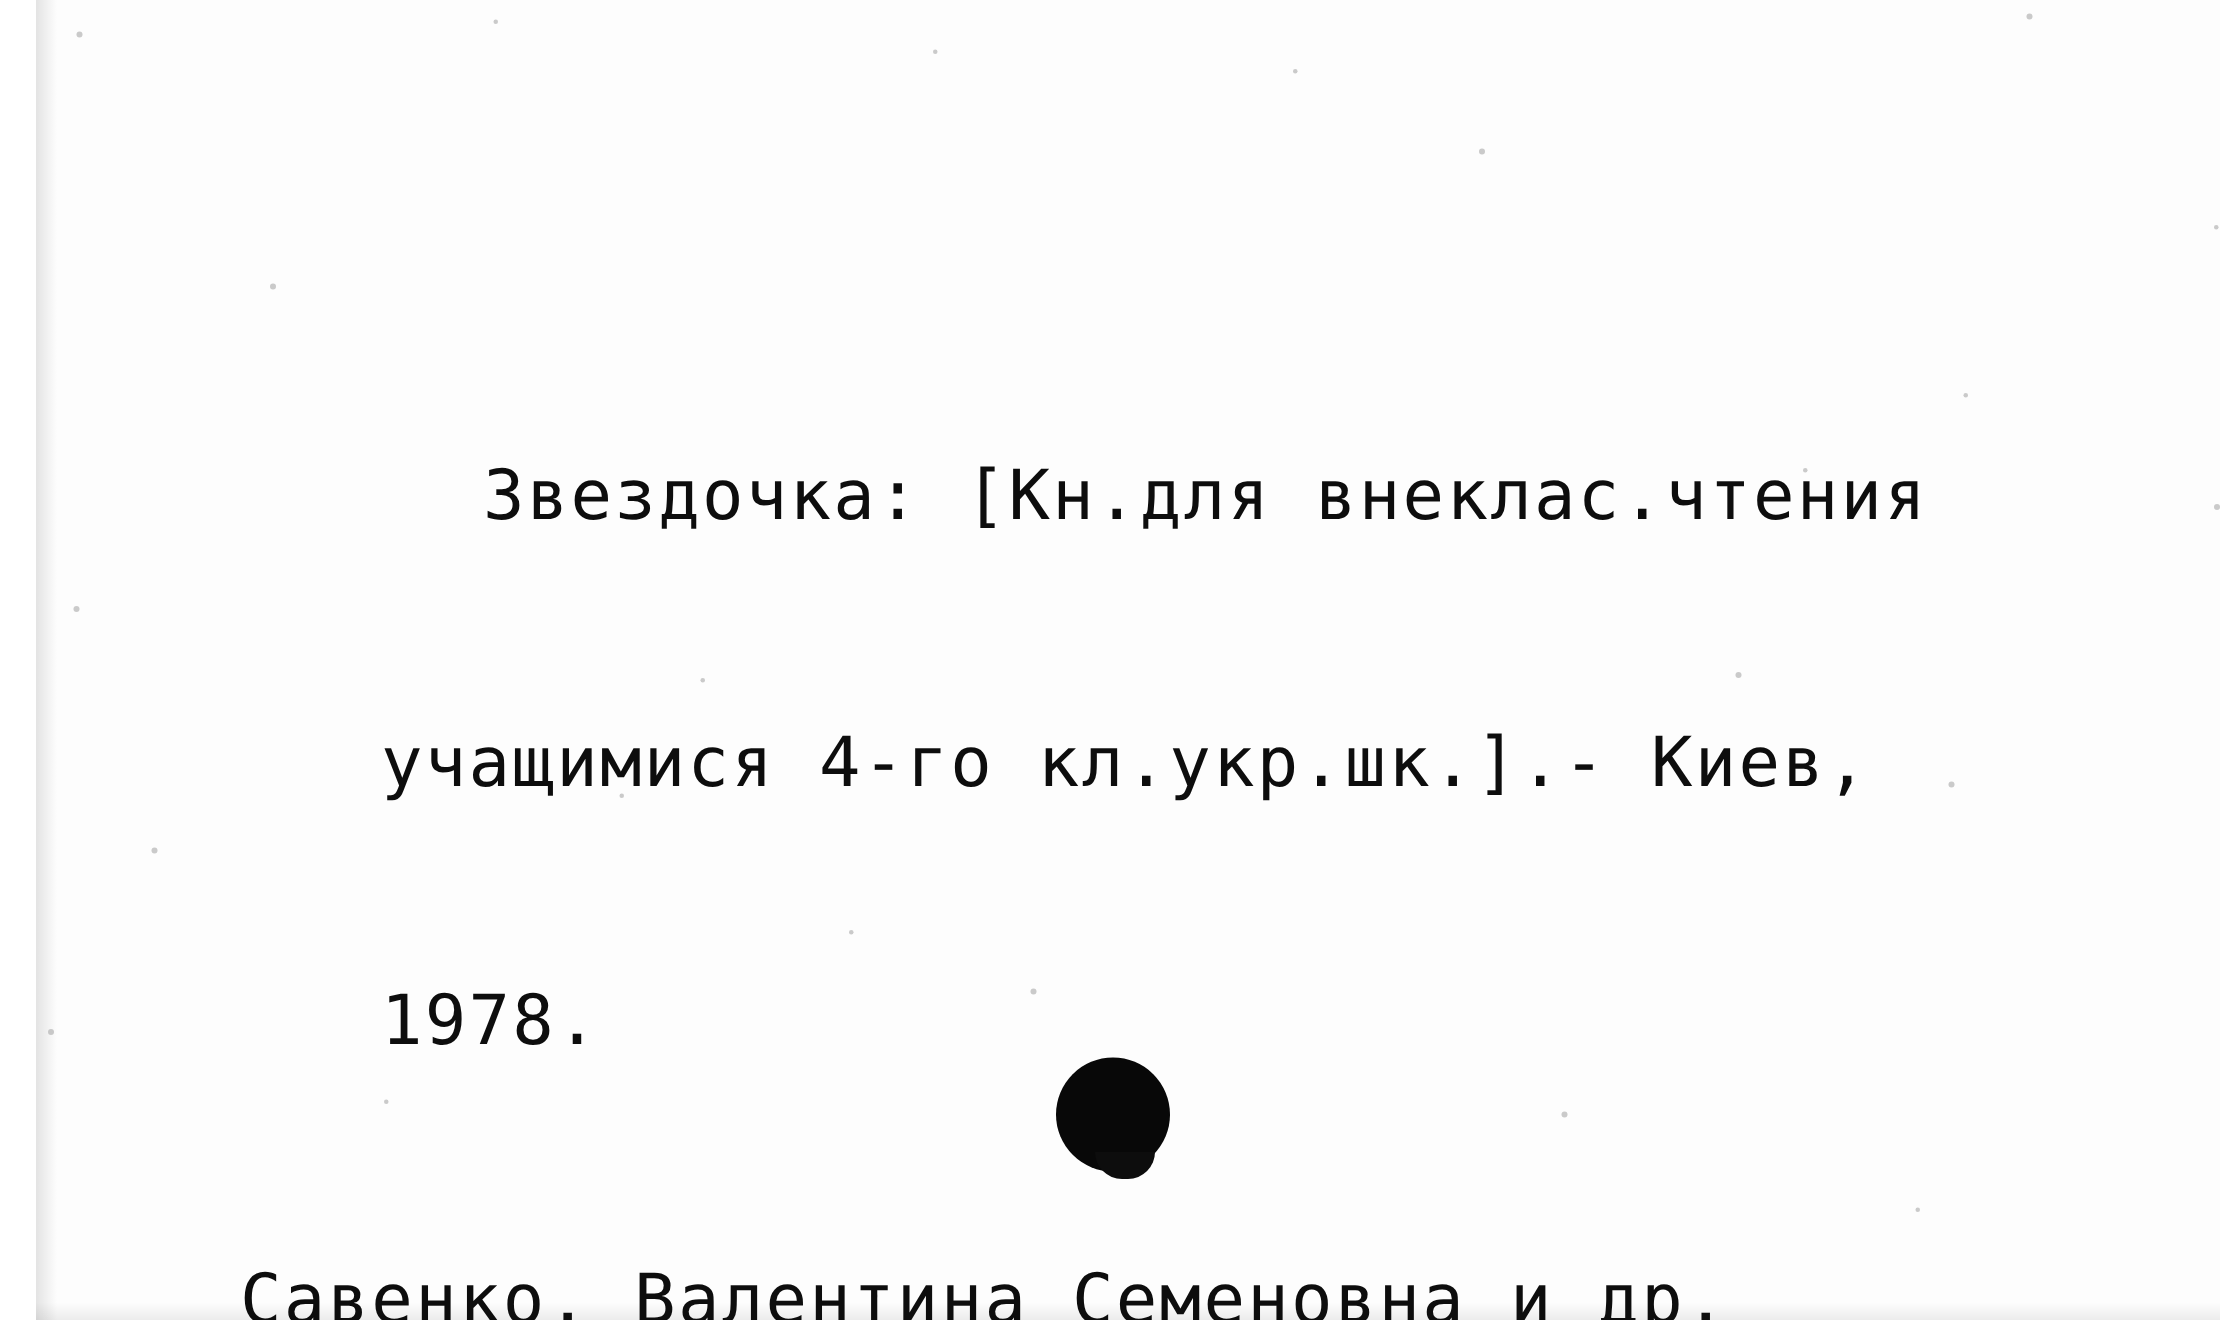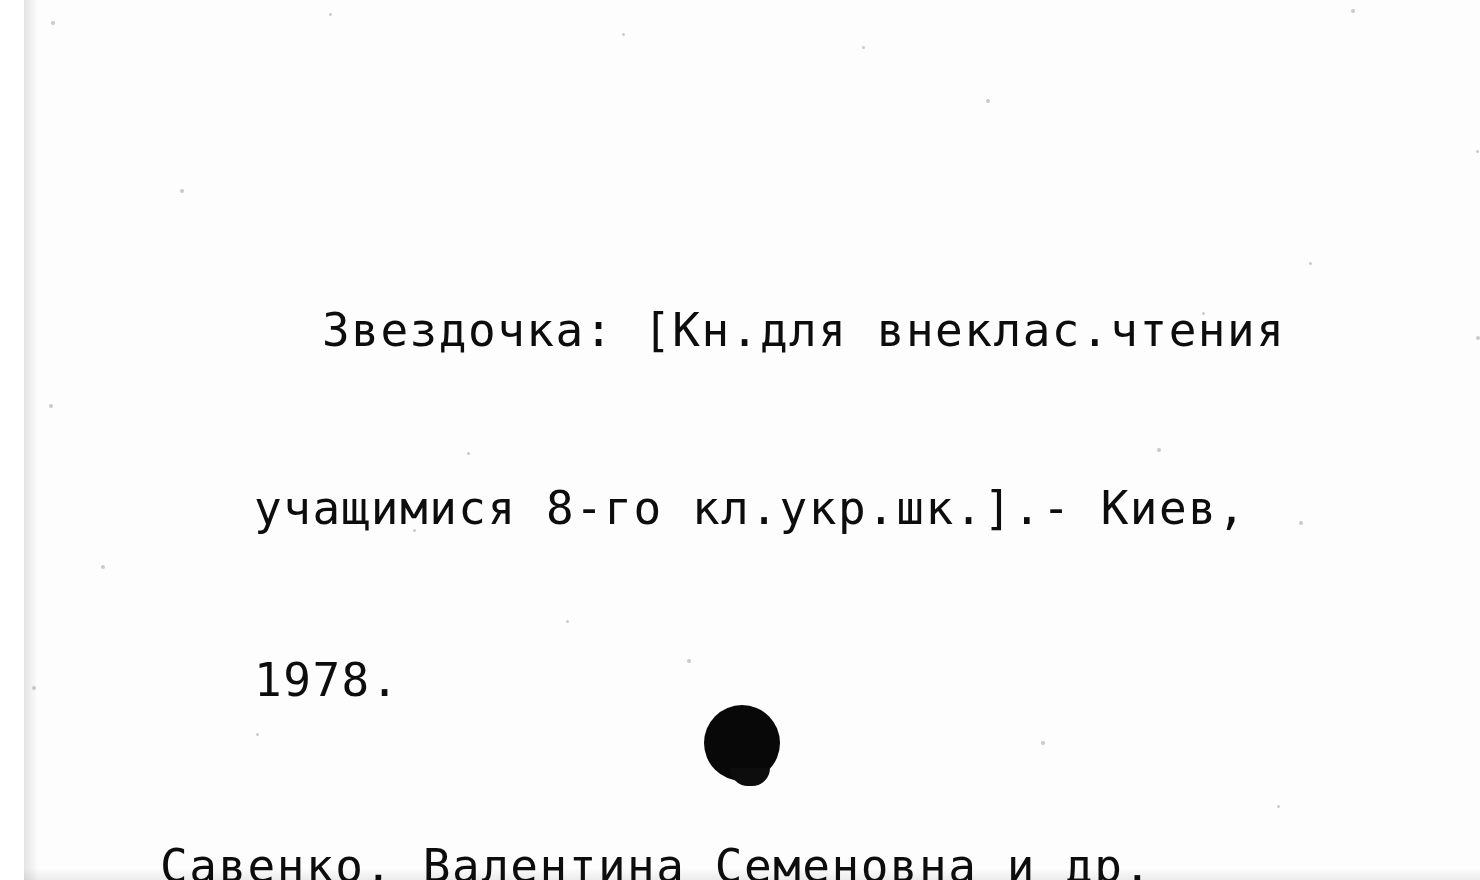--- a/index.html
+++ b/index.html
@@ -114,21 +114,21 @@
   <div class="speck" style="left:542px; top:620px; width:3px;  height:3px;"></div>
   <div class="speck" style="left:663px; top:659px; width:4px;  height:4px;"></div>
   <div class="speck" style="left:8px;   top:686px; width:4px;  height:4px;"></div>
   <div class="speck" style="left:232px; top:733px; width:3px;  height:3px;"></div>
   <div class="speck" style="left:1017px;top:741px; width:4px;  height:4px;"></div>
   <div class="speck" style="left:557px; top:862px; width:4px;  height:4px;"></div>
   <div class="speck" style="left:1253px;top:805px; width:3px;  height:3px;"></div>
 
   <div class="text-block">
     <span class="line line-1">Звездочка: [Кн.для внеклас.чтения</span>
-    <span class="line line-2">учащимися 8-го кл.укр.шк.].- Киев,</span>
+    <span class="line line-2">учащимися 4-го кл.укр.шк.].- Киев,</span>
     <span class="line line-3">1978.</span>
     <span class="line line-4">Савенко, Валентина Семеновна и др.</span>
   </div>
 
   <div class="hole-punch"></div>
   <div class="hole-tail"></div>
 
 </div>
 
 </body></html>

